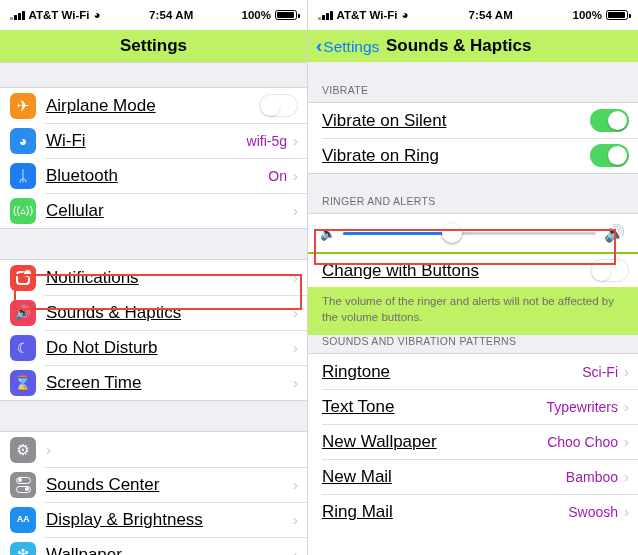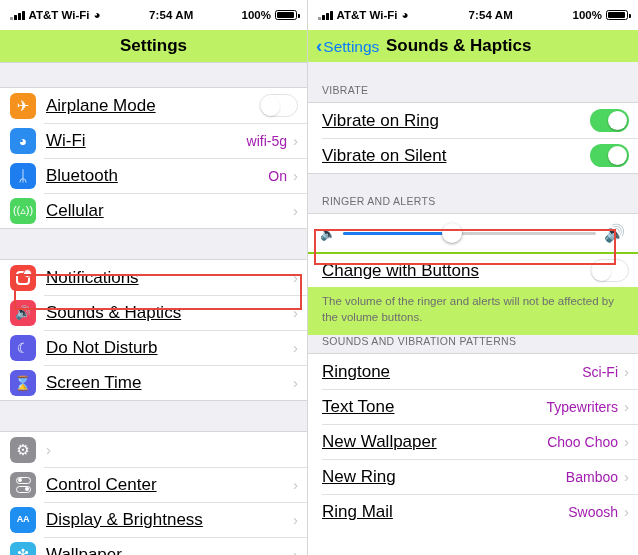--- a/index.html
+++ b/index.html
@@ -296,21 +296,21 @@
           <span class="ic" style="background:#8e8e93">
             <span class="cc-stack">
                 <span class="cc-pill a">
                   <i></i>
                 </span>
                 <span class="cc-pill b">
                   <i></i>
                 </span>
               </span>
           </span>
-          <span class="label">Control Center</span>
+          <span class="label">Sounds Center</span>
           <span class="chev-r">›</span>
         </div>
         <div class="row">
           <span class="ic g-aa" style="background:#1e8ff0">AA</span>
           <span class="label">Display &amp; Brightness</span>
           <span class="chev-r">›</span>
         </div>
         <div class="row">
           <span class="ic g-wall" style="background:#35b4e8">❇</span>
           <span class="label">Wallpaper</span>
@@ -351,27 +351,27 @@
       </div>
       <div class="nav-title offset">Sounds &amp; Haptics</div>
     </div>
 
     <div class="scroll">
 
       <div class="sect-pad nb"></div>
       <div class="sect-hd">VIBRATE</div>
       <div class="group">
         <div class="row noicon">
-          <span class="label">Vibrate on Ring</span>
+          <span class="label">Vibrate on Silent</span>
           <span class="toggle">
               <span class="knob"></span>
             </span>
         </div>
         <div class="row noicon">
-          <span class="label">Vibrate on Silent</span>
+          <span class="label">Vibrate on Ring</span>
           <span class="toggle">
               <span class="knob"></span>
             </span>
         </div>
       </div>
 
       <div class="sect-pad"></div>
       <div class="sect-hd">RINGER AND ALERTS</div>
       <div class="group">
         <div class="slider-row">
@@ -402,21 +402,21 @@
           <span class="label">Text Tone</span>
           <span class="value">Typewriters</span>
           <span class="chev-r">›</span>
         </div>
         <div class="row noicon">
           <span class="label">New Wallpaper</span>
           <span class="value">Choo Choo</span>
           <span class="chev-r">›</span>
         </div>
         <div class="row noicon">
-          <span class="label">New Ring</span>
+          <span class="label">New Mail</span>
           <span class="value">Bamboo</span>
           <span class="chev-r">›</span>
         </div>
         <div class="row noicon">
           <span class="label">Ring Mail</span>
           <span class="value">Swoosh</span>
           <span class="chev-r">›</span>
         </div>
       </div>
     </div>

